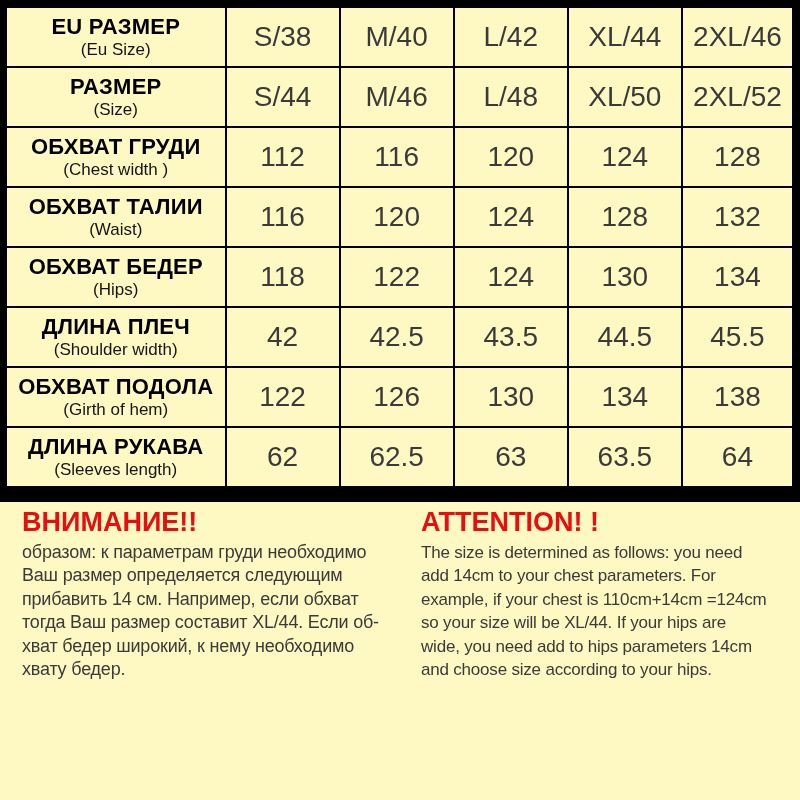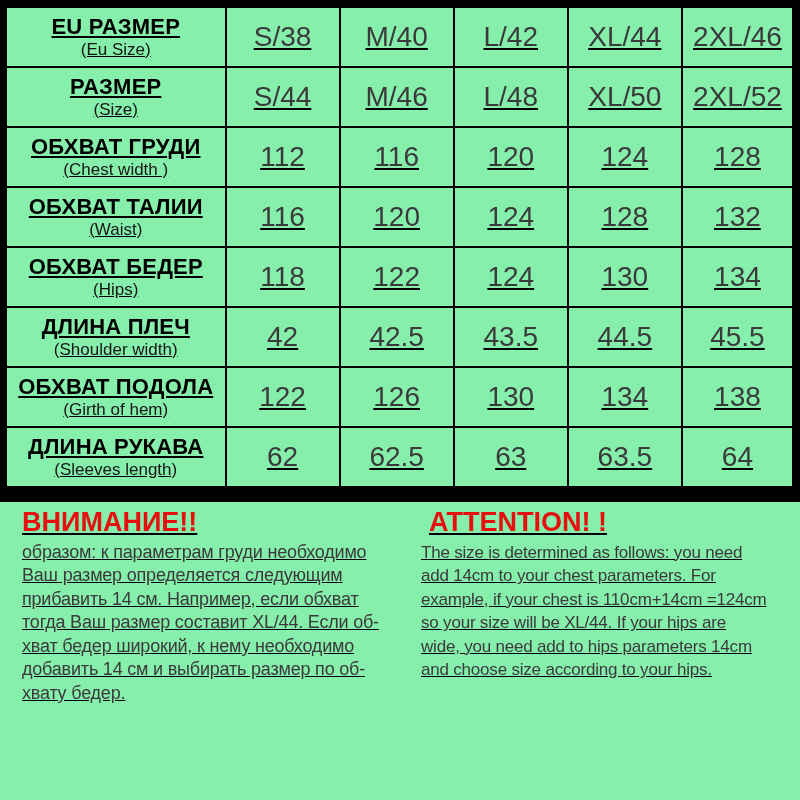--- a/index.html
+++ b/index.html
@@ -1,23 +1,22 @@
 <!DOCTYPE html>
 <html><head>
 <meta charset="utf-8">
 <style>
   html, body { margin: 0; padding: 0; background: #ffffff; }
   .page {
     width: 800px;
     height: 800px;
-    background: #86efac;
+    background: #fef9c3;
     font-family: "Liberation Sans", sans-serif;
     overflow: hidden;
     position: relative;
-    text-decoration: underline;
   }
   
   table.size-table {
     border-collapse: collapse;
     table-layout: fixed;
     width: 800px;
     border-left: 7px solid #000;
     border-top: 8px solid #000;
     border-right: 8px solid #000;
   }
@@ -186,25 +185,24 @@
   <div class="table-bottom-bar"></div>
 
   <div class="notes">
     <div class="note-col note-ru">
       <h2 class="note-heading" style="color:#e60e0e;">ВНИМАНИЕ!!</h2>
       <div class="note-line">образом: к параметрам груди необходимо</div>
       <div class="note-line">Ваш размер определяется следующим</div>
       <div class="note-line">прибавить 14 см. Например, если обхват</div>
       <div class="note-line">тогда Ваш размер составит XL/44. Если об-</div>
       <div class="note-line">хват бедер широкий, к нему необходимо</div>
-      <div class="note-line">добавить 14 см и выбирать размер по об-</div>
       <div class="note-line">хвату бедер.</div>
     </div>
     <div class="note-col note-en">
-      <h2 class="note-heading" style="color:#e60e0e;margin-left:8px;">ATTENTION! !</h2>
+      <h2 class="note-heading" style="color:#e60e0e;">ATTENTION! !</h2>
       <div class="note-line">The size is determined as follows: you need</div>
       <div class="note-line">add 14cm to your chest parameters. For</div>
       <div class="note-line">example, if your chest is 110cm+14cm =124cm</div>
       <div class="note-line">so your size will be XL/44. If your hips are</div>
       <div class="note-line">wide, you need add to hips parameters 14cm</div>
       <div class="note-line">and choose size according to your hips.</div>
     </div>
   </div>
 
 </div>

